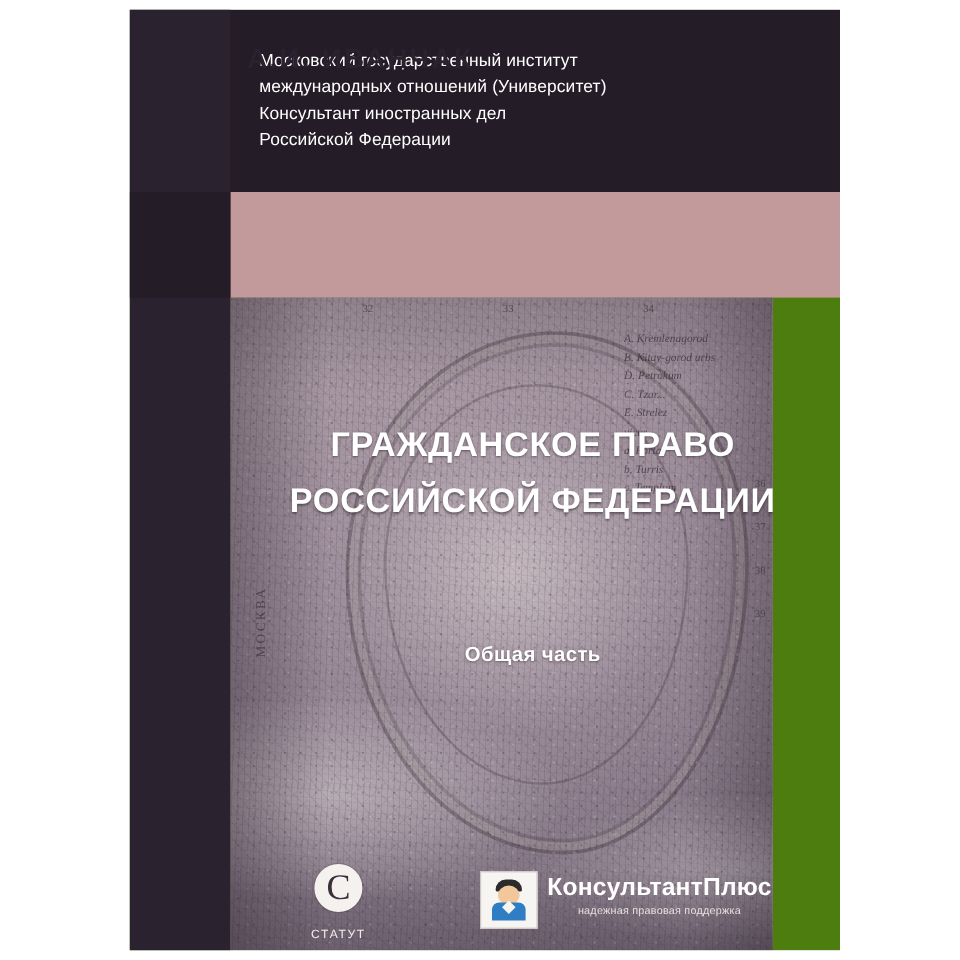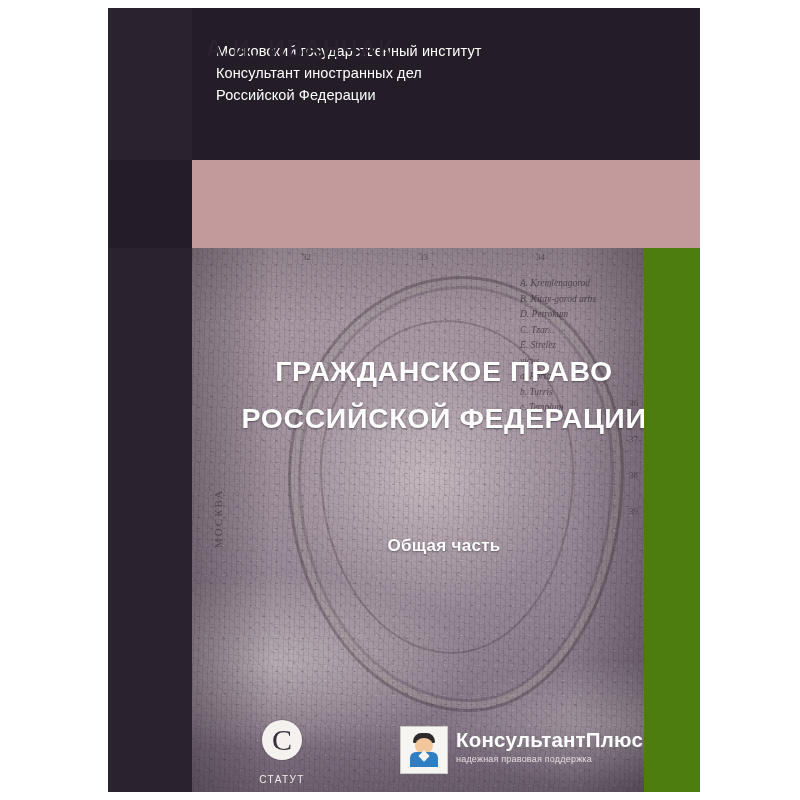--- a/index.html
+++ b/index.html
@@ -363,20 +363,21 @@
     top: 19px;
     width: 8px;
     height: 8px;
     background: #f7f5f2;
     transform: rotate(45deg);
   }
   .kp-text {
     position: absolute;
     left: 56px;
     top: 4px;
+    text-align: center;
   }
   .kp-name {
     font-size: 20.5px;
     font-weight: bold;
     color: #ffffff;
     letter-spacing: 0.2px;
     white-space: nowrap;
   }
   .kp-name .plus { color: #ffffff; }
   .kp-tag {
@@ -412,20 +413,21 @@
 </head>
 <body>
 
 <div class="page">
 
   <div class="cover">
 
     <div class="top-band"></div>
     <div class="institute">
       <div>Московский государственный институт</div>
+      <div>международных отношений (Университет)</div>
       <div>Консультант иностранных дел</div>
       <div>Российской Федерации</div>
     </div>
 
     <div class="author-band">
       <div class="left-dark"></div>
     </div>
 
     <div class="spine">
       <div class="spine-inner"></div>

